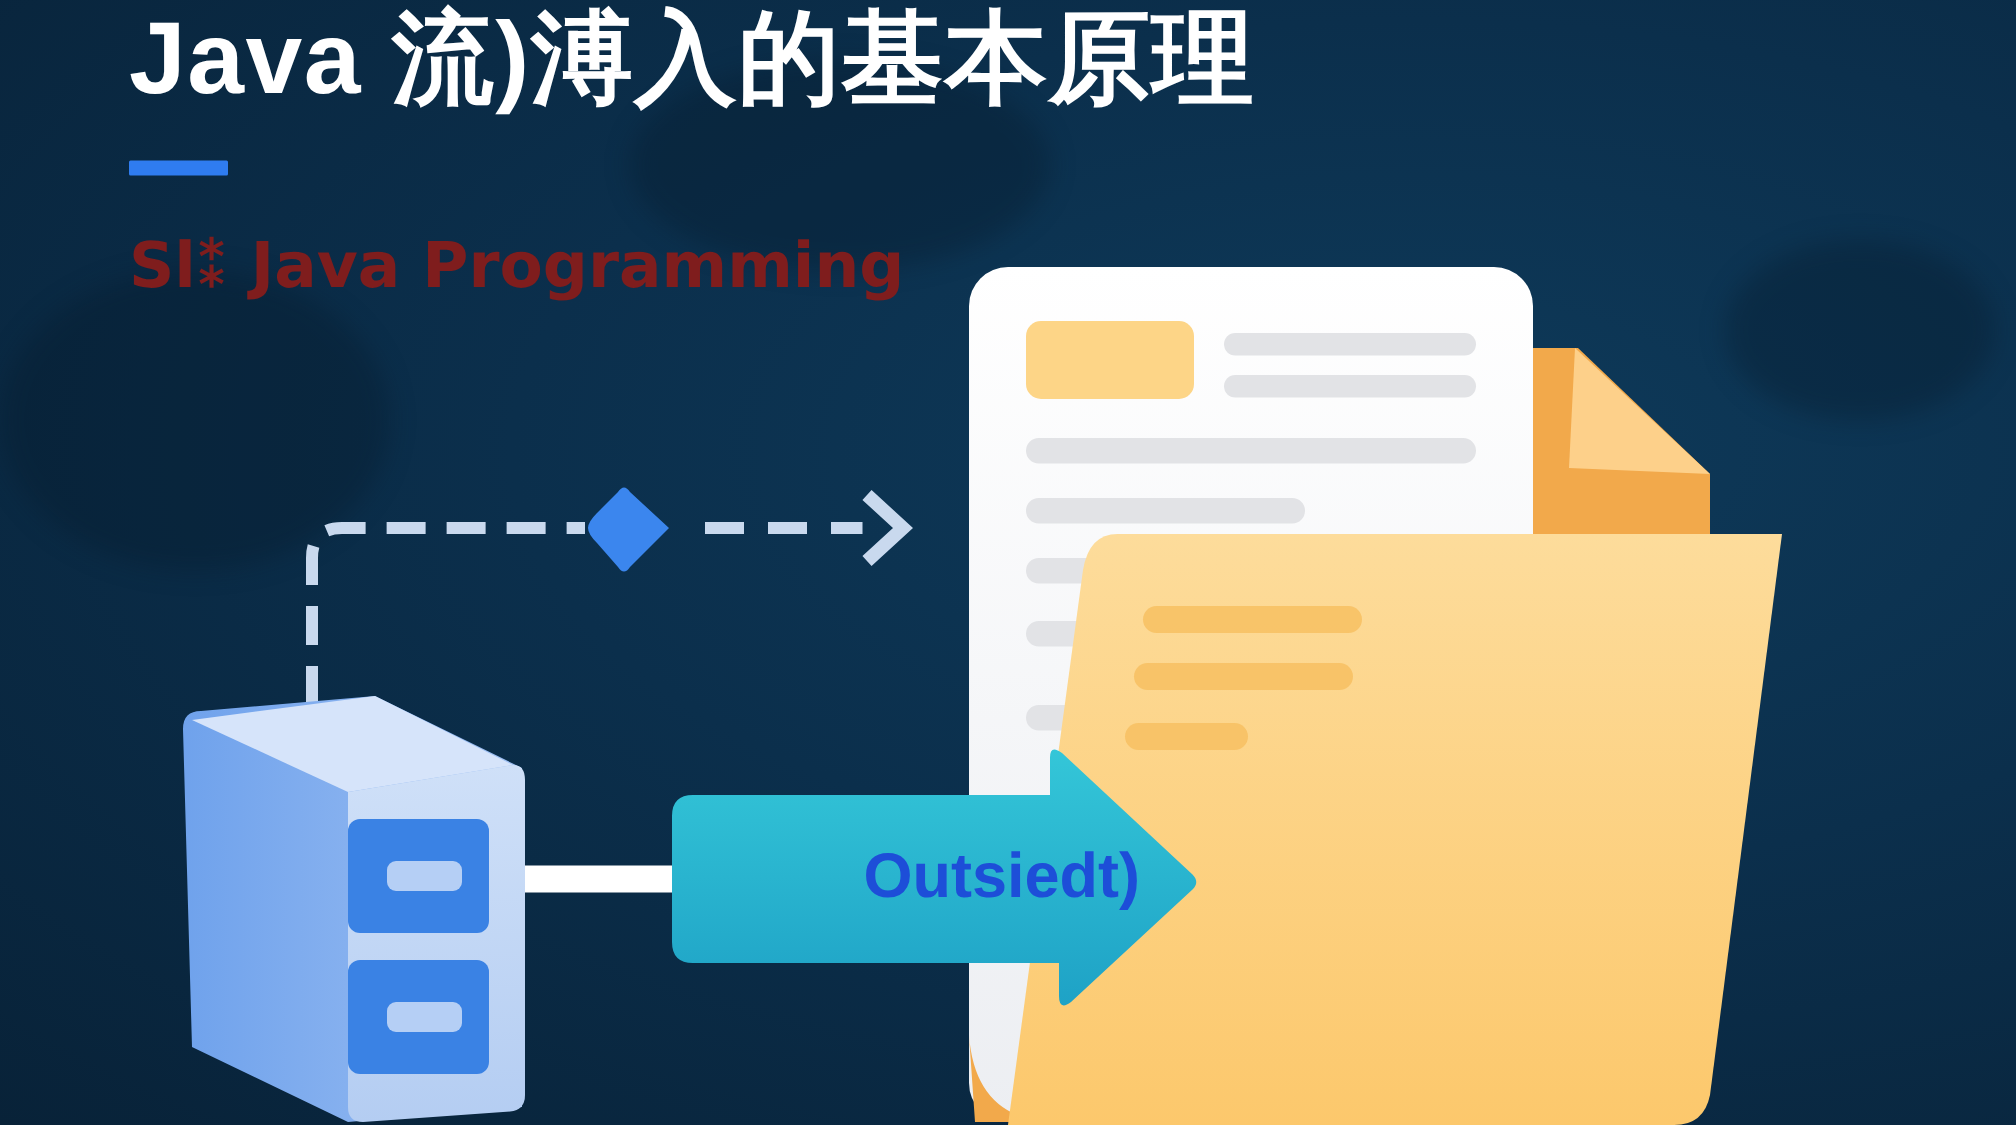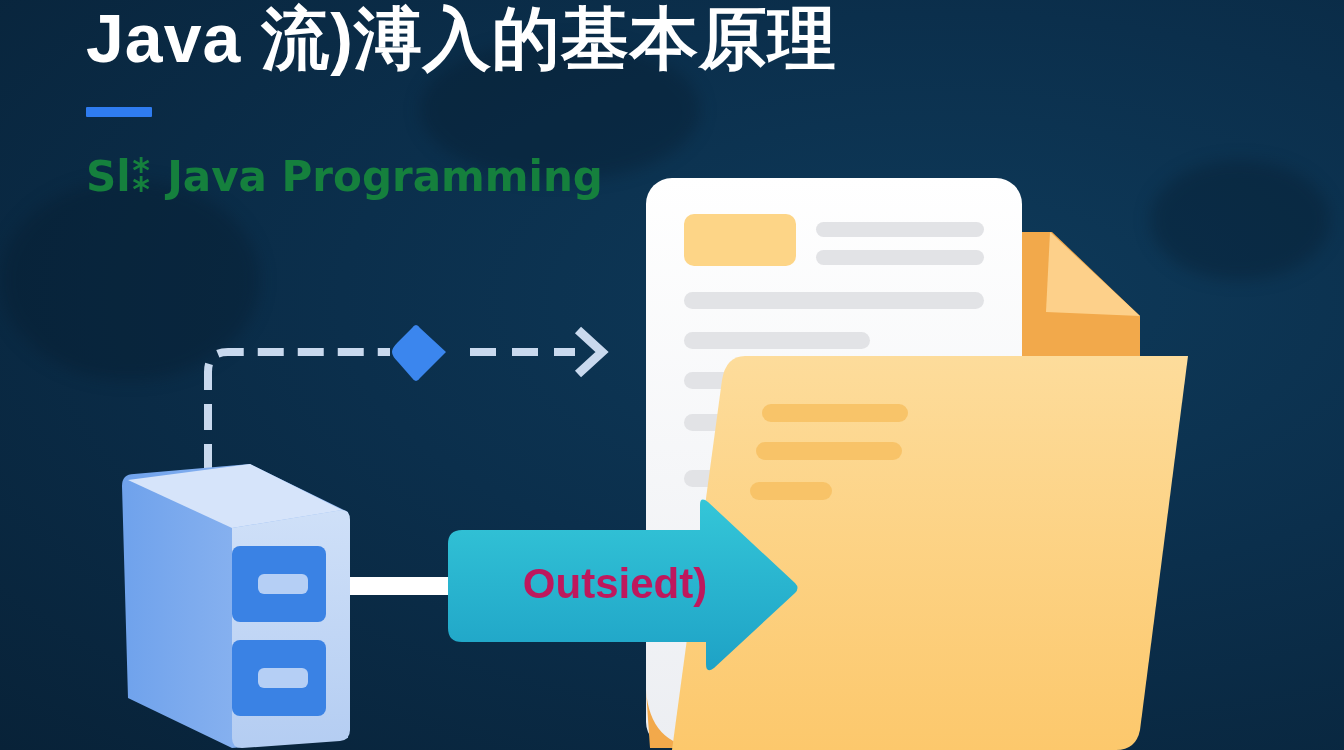--- a/index.html
+++ b/index.html
@@ -10,26 +10,26 @@
   }
   .bg-blob { position: absolute; border-radius: 50%; background: rgba(5, 25, 42, 0.35); filter: blur(8px); }
   .title {
     position: absolute; left: 86px; top: -6px; margin: 0;
     font-size: 68px; font-weight: 700; color: #ffffff; letter-spacing: 1px;
     font-family: "Liberation Sans", "DejaVu Sans", sans-serif; white-space: nowrap;
   }
   .accent-bar { position: absolute; left: 86px; top: 107px; width: 66px; height: 10px; background: #2f7cf0; border-radius: 1px; }
   .subtitle {
     position: absolute; left: 86px; top: 152px; margin: 0;
-    font-size: 42px; color: #15803d; font-family: "DejaVu Sans", sans-serif; white-space: nowrap;
+    font-size: 42px; color: #7f1d1d; font-family: "DejaVu Sans", sans-serif; white-space: nowrap;
   }
   svg.art { position: absolute; left: 0; top: 0; }
   .badge-label {
-    position: absolute; left: 470px; top: 560px; width: 290px; text-align: center;
-    font-size: 42px; font-weight: 700; color: #be185d; font-family: "Liberation Sans", sans-serif;
+    position: absolute; left: 470px; top: 560px; width: 290px; text-align: right;
+    font-size: 42px; font-weight: 700; color: #1d4ed8; font-family: "Liberation Sans", sans-serif;
     white-space: nowrap;
   }
 </style>
 </head>
 <body>
 
 <div class="bg-blob" style="left:0;top:180px;width:260px;height:200px;"></div>
 <div class="bg-blob" style="left:420px;top:40px;width:280px;height:140px;"></div>
 <div class="bg-blob" style="left:1150px;top:160px;width:180px;height:120px;"></div>
 

